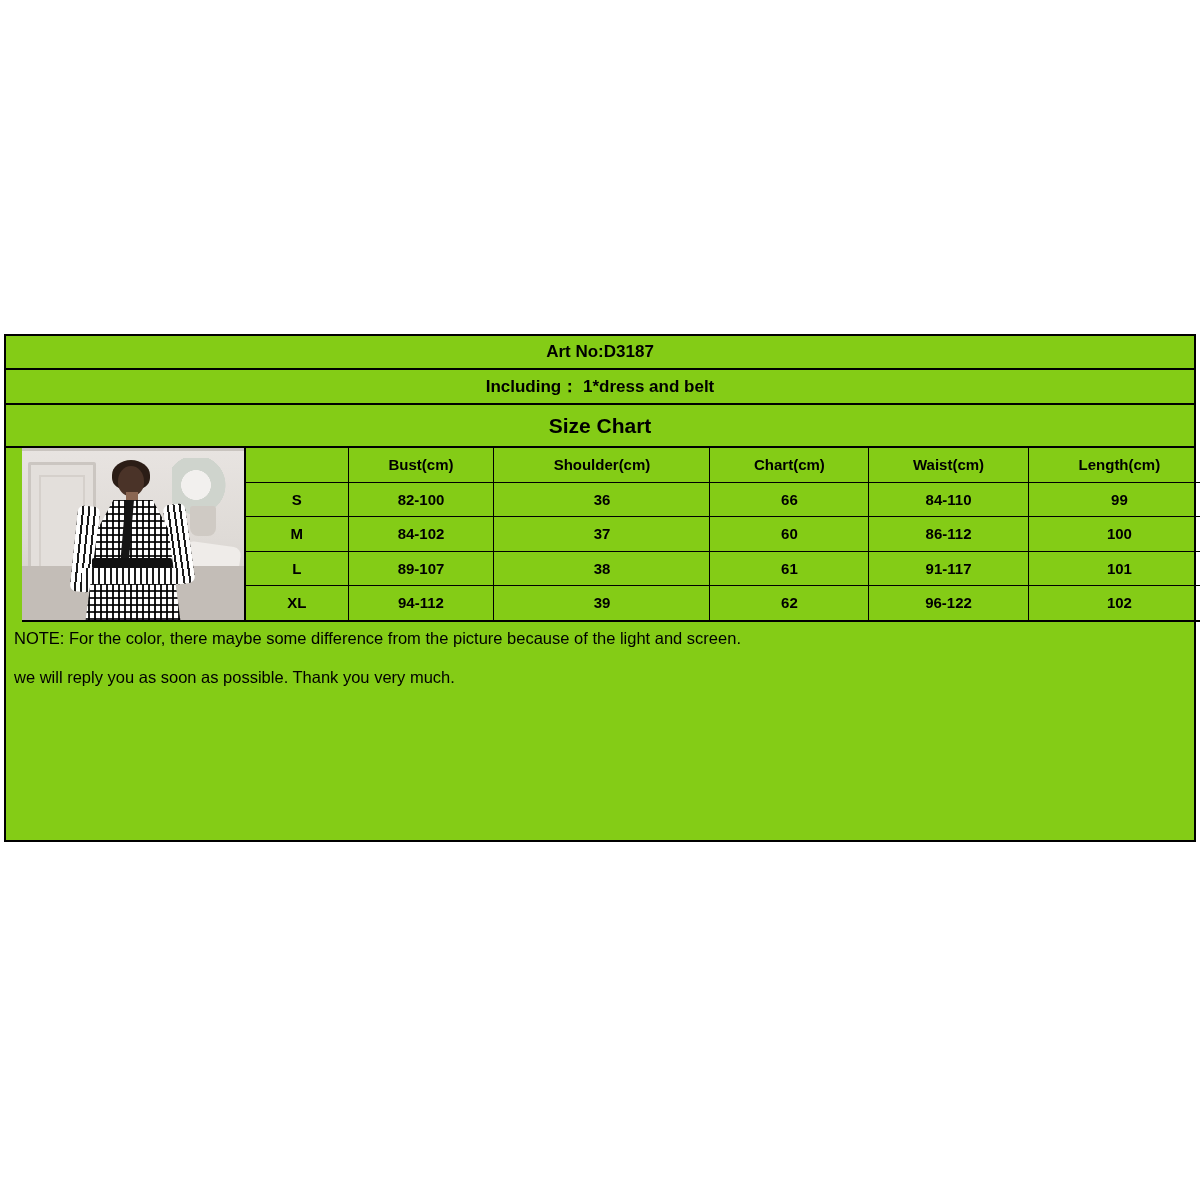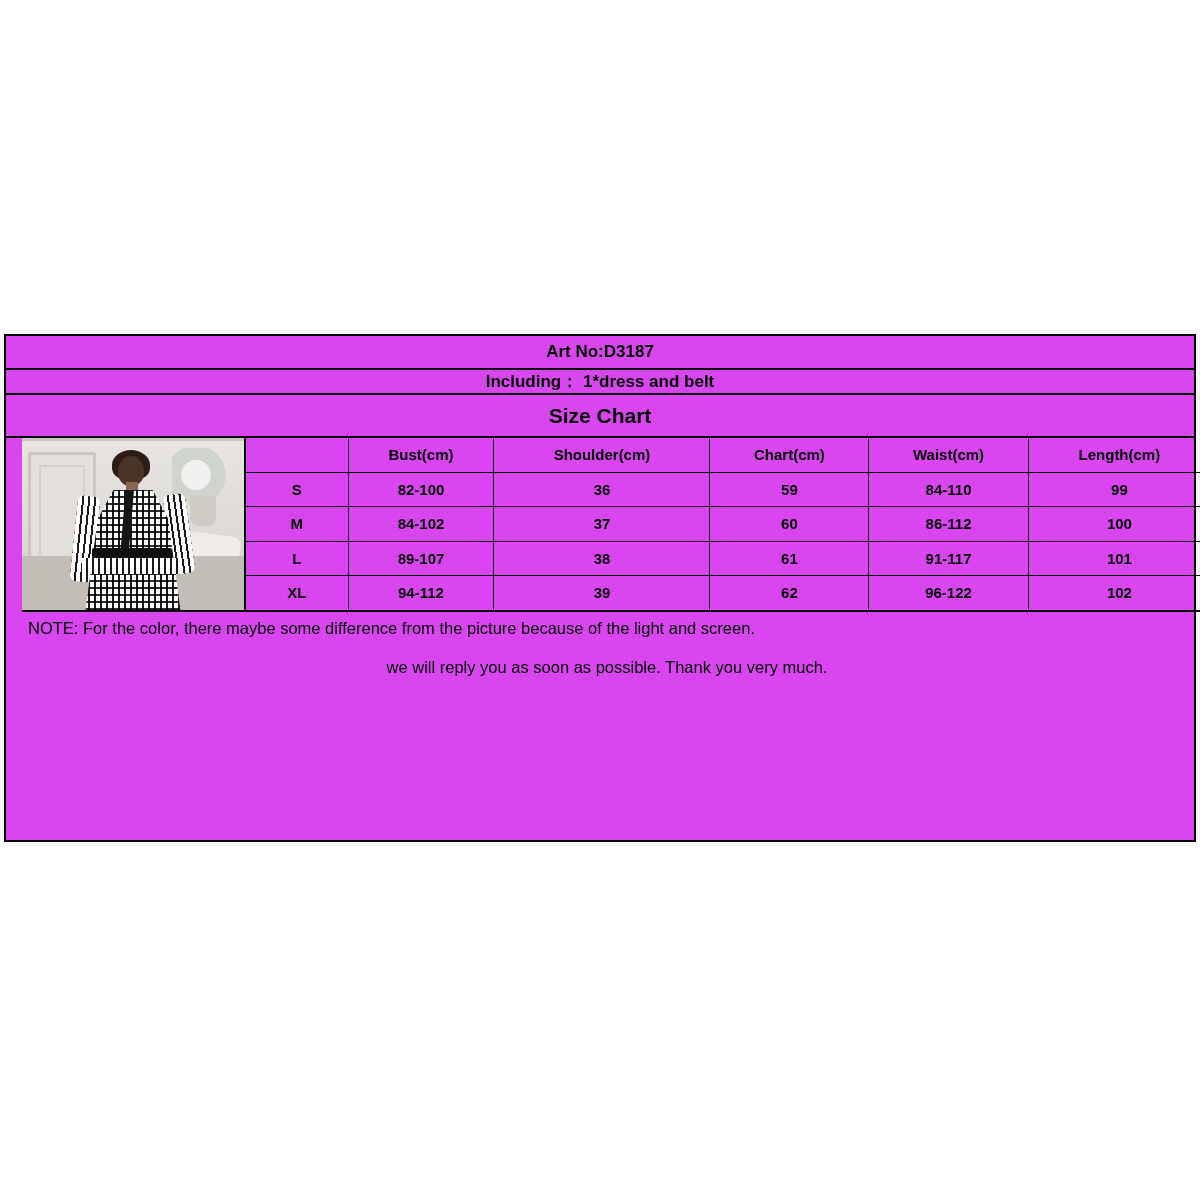--- a/index.html
+++ b/index.html
@@ -18,36 +18,36 @@
 
   
   #sheet {
     position: absolute;
     left: 4px;
     top: 334px;
     width: 1192px;
     height: 508px;
     border: 2px solid #000000;
     box-sizing: border-box;
-    background: #d946ef;
+    background: #84cc16;
   }
 
   
   .hdr-row {
     width: 100%;
     box-sizing: border-box;
     border-bottom: 2px solid #000000;
     text-align: center;
     font-weight: bold;
     display: flex;
     align-items: center;
     justify-content: center;
   }
   #art-row      { height: 34px; font-size: 17px; }
-  #including-row{ height: 25px; font-size: 17px; }
+  #including-row{ height: 35px; font-size: 17px; }
   #sizechart-row{ height: 43px; font-size: 21px; }
 
   
   #band {
     display: flex;
     width: 100%;
     border-bottom: 2px solid #000000;
     box-sizing: border-box;
     margin-left: 16px;
   }
@@ -167,27 +167,27 @@
   }
   #size-table tr th:last-child,
   #size-table tr td:last-child { border-right: none; }
   #size-table tbody tr:last-child th,
   #size-table tbody tr:last-child td { border-bottom: none; }
   #size-table th.hcell { font-size: 15px; }
   #size-table col.c-size { width: 102px; }
 
   
   #notes {
-    padding: 5px 8px 0 22px;
+    padding: 5px 8px 0 8px;
     font-size: 16.5px;
     line-height: 1.42;
   }
   #notes p { margin: 0 0 14px 0; }
   #notes p:first-child { margin-bottom: 16px; }
-  #notes p:last-child { margin-bottom: 0; text-align: center; }
+  #notes p:last-child { margin-bottom: 0; }
 </style>
 </head>
 <body>
 
 <div id="sheet">
 
   <div class="hdr-row" id="art-row">
     <span>Art No:D3187</span>
   </div>
 
@@ -241,21 +241,21 @@
           <th class="hcell">Chart(cm)</th>
           <th class="hcell">Waist(cm)</th>
           <th class="hcell">Length(cm)</th>
         </tr>
       </thead>
       <tbody>
         <tr>
           <th>S</th>
           <td>82-100</td>
           <td>36</td>
-          <td>59</td>
+          <td>66</td>
           <td>84-110</td>
           <td>99</td>
         </tr>
         <tr>
           <th>M</th>
           <td>84-102</td>
           <td>37</td>
           <td>60</td>
           <td>86-112</td>
           <td>100</td>

